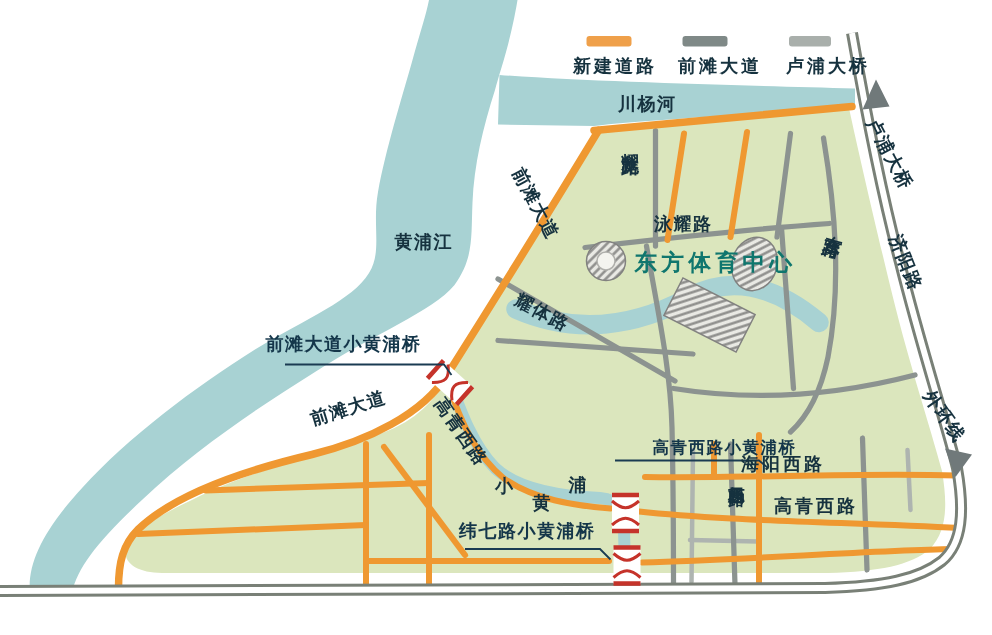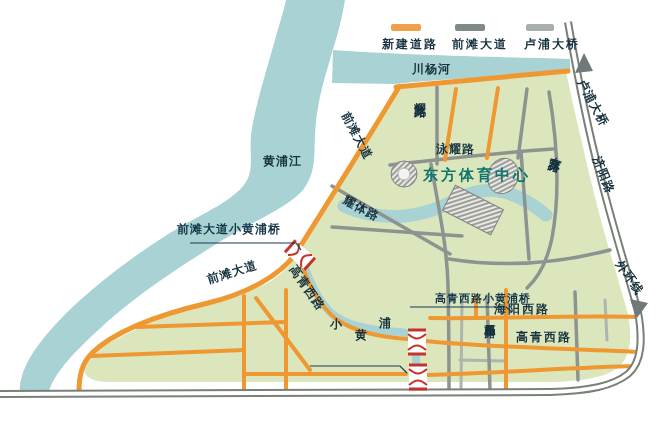--- a/index.html
+++ b/index.html
@@ -149,14 +149,15 @@
 <div class="lbl" style="left:604px;top:154px;transform:rotate(68deg);">济阳路</div>
 <div class="lbl" style="left:625px;top:257px;transform:rotate(55deg);">外环线</div>
 <div class="lbl" style="left:205px;top:272px;transform:rotate(-17deg);">前滩大道</div>
 <div class="lbl" style="left:299px;top:262px;transform:rotate(55deg);">高青西路</div>
 <div class="lbl" style="left:494px;top:301px;letter-spacing:2px;">海阳西路</div>
 <div class="lbl vert" style="left:482px;top:315px;letter-spacing:1px;font-size:11px;">杨思西路</div>
 <div class="lbl" style="left:516px;top:329px;letter-spacing:2px;">高青西路</div>
 
 <div class="lbl bridge-lbl" style="left:177px;top:221px;">前滩大道小黄浦桥</div>
 <div class="lbl bridge-lbl small" style="left:406px;top:291px;margin-left:29px;">高青西路小黄浦桥</div>
+<div class="lbl bridge-lbl" style="left:306px;top:346px;">纬七路小黄浦桥</div>
 
 </div>
 
 </body></html>

